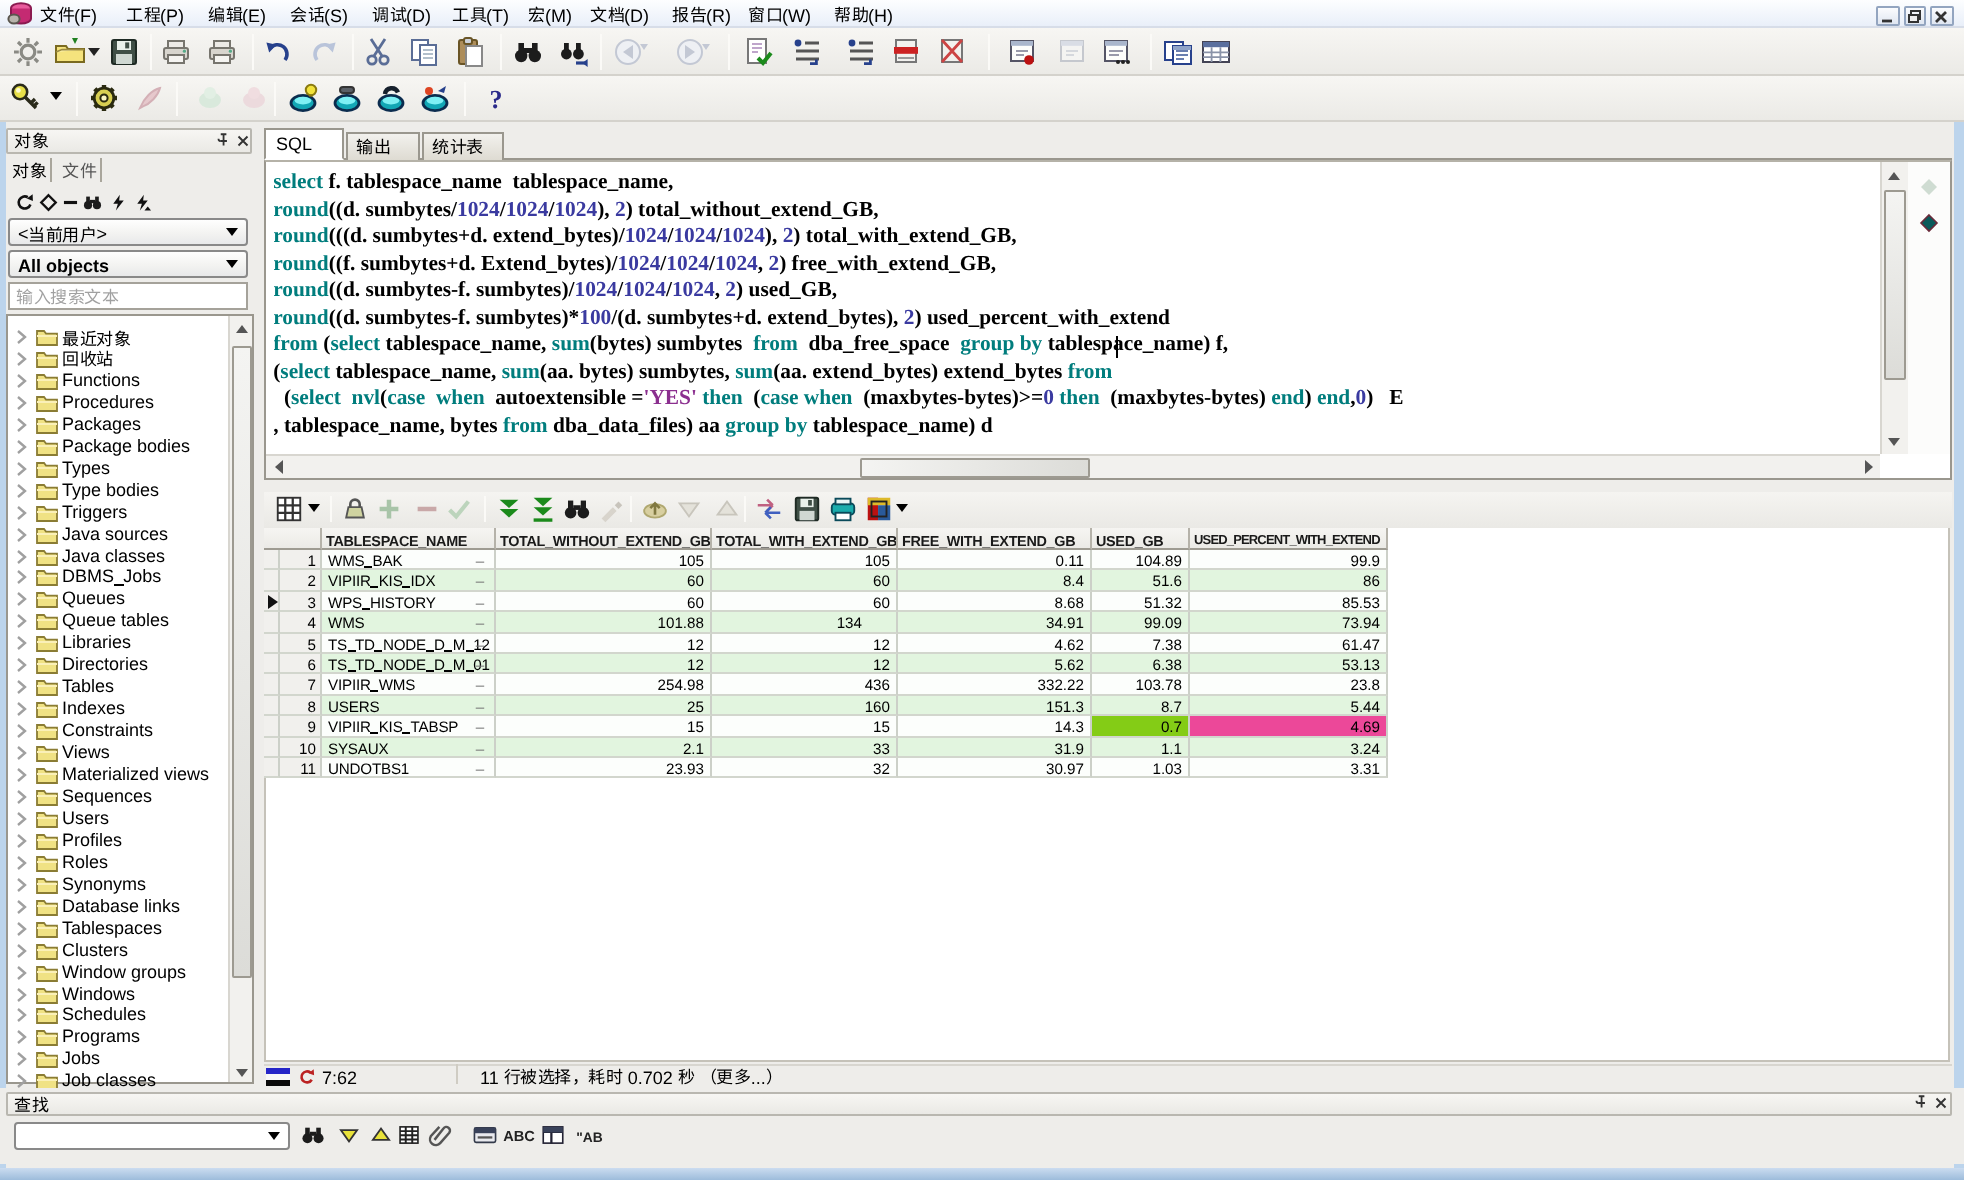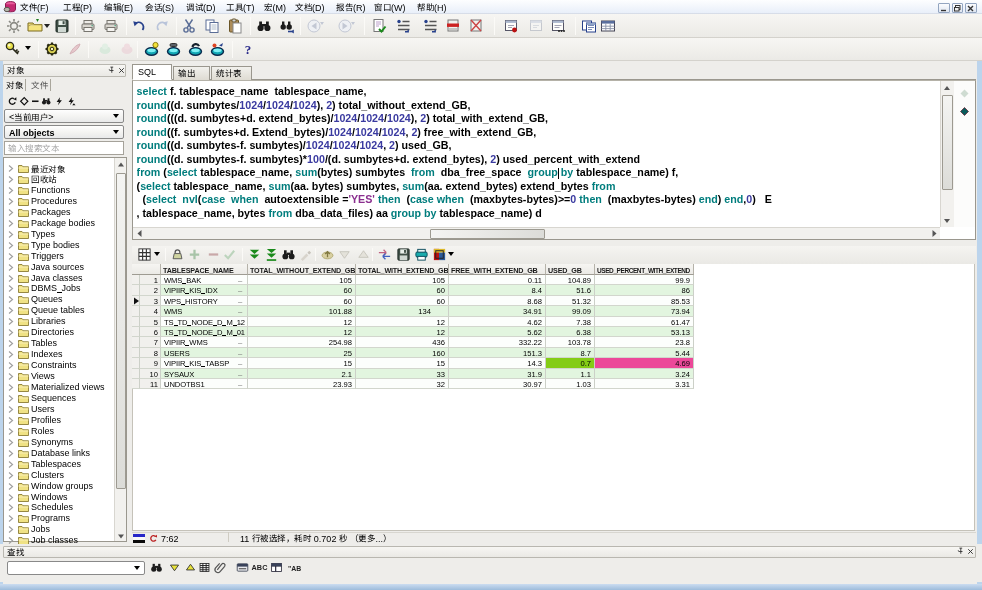--- a/index.html
+++ b/index.html
@@ -10,21 +10,21 @@
 .combo{position:absolute;border:1px solid #898989;border-radius:2px;background:linear-gradient(#fefefe,#f3f3f1 55%,#e8e9ea);font-size:9px}
 .combo .ar{position:absolute;right:1px;top:1px;bottom:1px;width:13px;display:flex;align-items:center;justify-content:center}
 .tri{width:0;height:0;border-left:3.5px solid transparent;border-right:3.5px solid transparent;border-top:4px solid #000}
 .hdr{position:absolute;background:linear-gradient(#f7f6f3,#eae9e5);border:1px solid #b9b7b0;border-radius:1px}
 .tb{position:absolute;left:0;right:0;background:linear-gradient(#f7f6f3,#ebeae6);border-bottom:1px solid #d4d2cc}
 .ti{position:absolute;left:6px;height:11px;font-size:9px;color:#000;white-space:nowrap}
 .ti span{vertical-align:top;display:inline-block;margin-top:0px}
 .cell{position:absolute;overflow:hidden;white-space:nowrap;font-size:7.6px;border-right:1px solid #ccd0c8;border-bottom:1px solid #d2d6cd}
 .num{text-align:right}
 .ghd{position:absolute;overflow:hidden;white-space:nowrap;font-size:7.2px;font-weight:bold;color:#1a1a1a;background:linear-gradient(#f6f5f2,#ebeae6);border-right:1px solid #b5b2a9;border-bottom:1px solid #9e9b92;padding:1.5px 0 0 2px;letter-spacing:-0.15px}
-.code{position:absolute;font-family:Liberation Sans, sans-serif;font-size:10.7px;font-weight:bold;line-height:13.5px;white-space:pre;color:#000}
+.code{position:absolute;font-family:Liberation Serif, serif;font-size:10.7px;font-weight:bold;line-height:13.5px;white-space:pre;color:#000}
 .k{color:#007d7d}.n{color:#3a3aa0}.s{color:#8b2f8f}
 .u{display:inline-block;height:1px;background:#000;vertical-align:-1.5px}
 .sb{background:#f1f0ec;border:1px solid #b9b7b0}
 .thumb{position:absolute;background:linear-gradient(90deg,#f4f4f2,#dcdcd8);border:1px solid #9d9a91;border-radius:1px}
 .thumbh{position:absolute;background:linear-gradient(#f4f4f2,#dcdcd8);border:1px solid #9d9a91;border-radius:1px}
 </style></head><body>
 <svg width="0" height="0" style="position:absolute">
     <defs>
       <path id="u4ef6" d="M317 539V612H604V960H679V612H953V539H679V318H909V245H679V52H604V245H470C483 200 494 152 504 105L432 90C409 221 367 350 309 433C327 442 359 460 373 471C400 429 425 376 446 318H604V539ZM268 44C214 195 126 345 32 443C45 460 67 499 75 517C107 483 137 443 167 400V958H239V283C277 213 311 139 339 65Z"></path>
       <path id="u4f1a" d="M157 938C195 924 251 920 781 875C804 905 824 934 838 959L905 918C861 843 766 735 676 655L613 689C652 725 692 767 728 809L273 844C344 778 415 698 477 616H918V543H89V616H375C310 705 234 784 207 808C176 837 153 856 131 861C140 881 153 921 157 938ZM504 40C414 174 238 301 42 384C60 398 86 430 97 449C155 422 211 392 264 359V420H741V350H277C363 294 440 231 503 162C563 224 647 292 741 350C795 384 853 414 910 437C922 417 947 386 963 371C801 315 638 206 546 111L576 71Z"></path>

